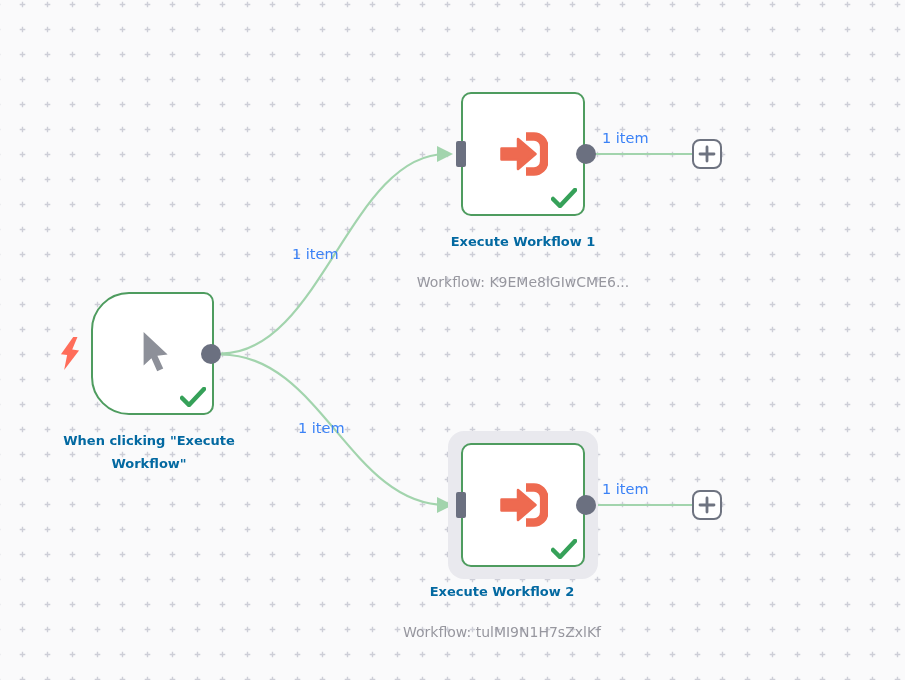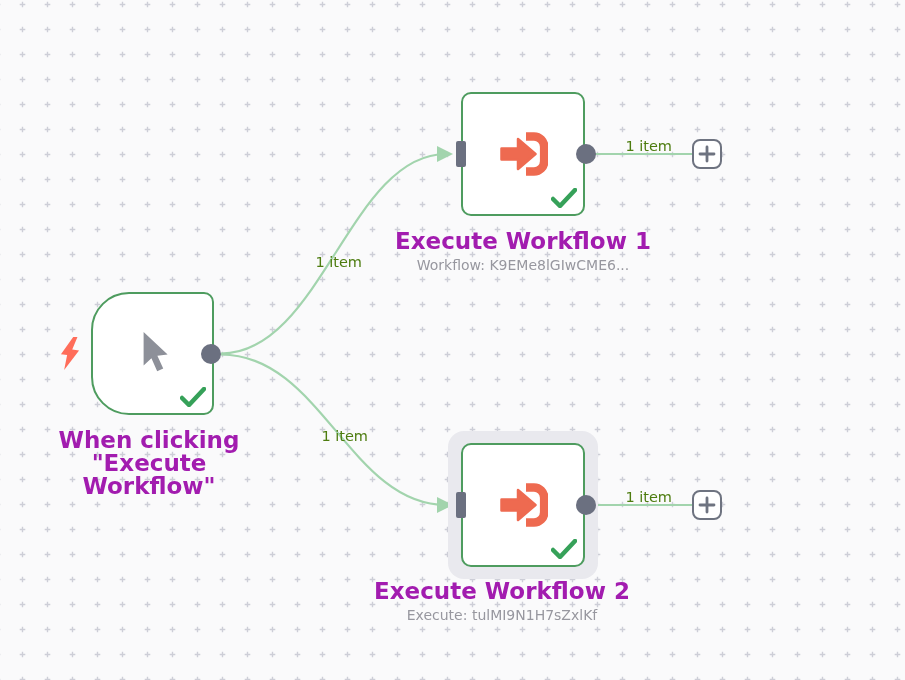--- a/index.html
+++ b/index.html
@@ -77,44 +77,43 @@
     left: 59px; top: 337px;
     z-index: 3;
   }
 
   .node-label {
     position: absolute;
     text-align: center;
     z-index: 5;
   }
   .node-title {
-    font-size: 23px;
+    font-size: 13px;
     font-weight: 600;
-    color: #a21caf;
+    color: #0369a1;
     line-height: 23px;
   }
   .node-subtitle {
     font-size: 14px;
     color: #97979f;
     line-height: 20px;
-    margin-top: 2px;
+    margin-top: 19px;
     white-space: nowrap;
   }
   #label-trigger { left: 29px; top: 429px; width: 240px; }
   #label-wf1 { left: 393px; top: 230px; width: 260px; }
   #label-wf2 { left: 372px; top: 580px; width: 260px; }
 
   .item-count {
     position: absolute;
     width: 70px;
-    text-align: right;
+    text-align: left;
     font-size: 14.5px;
-    color: #4d7c0f;
+    color: #3b82f6;
     z-index: 5;
-    margin-top: 8px;
   }
   #count-curve-wf1 { left: 292px; top: 246px; }
   #count-curve-wf2 { left: 298px; top: 420px; }
   #count-out-wf1 { left: 602px; top: 130px; }
   #count-out-wf2 { left: 602px; top: 481px; }
 
   .plus-btn {
     position: absolute;
     width: 30px; height: 30px;
     background: #ffffff;
@@ -205,21 +204,21 @@
 
   <div class="node-label" id="label-trigger" data-interactable="false">
     <div class="node-title" data-interactable="false">When clicking "Execute Workflow"</div>
   </div>
   <div class="node-label" id="label-wf1" data-interactable="false">
     <div class="node-title" data-interactable="false">Execute Workflow 1</div>
     <div class="node-subtitle" data-interactable="false">Workflow: K9EMe8lGIwCME6...</div>
   </div>
   <div class="node-label" id="label-wf2" data-interactable="false">
     <div class="node-title" data-interactable="false">Execute Workflow 2</div>
-    <div class="node-subtitle" data-interactable="false">Execute: tulMI9N1H7sZxlKf</div>
+    <div class="node-subtitle" data-interactable="false">Workflow: tulMI9N1H7sZxlKf</div>
   </div>
 
   <div class="item-count" id="count-curve-wf1" data-interactable="false">1 item</div>
   <div class="item-count" id="count-curve-wf2" data-interactable="false">1 item</div>
   <div class="item-count" id="count-out-wf1" data-interactable="false">1 item</div>
   <div class="item-count" id="count-out-wf2" data-interactable="false">1 item</div>
 
 </div>
 
 </body></html>

